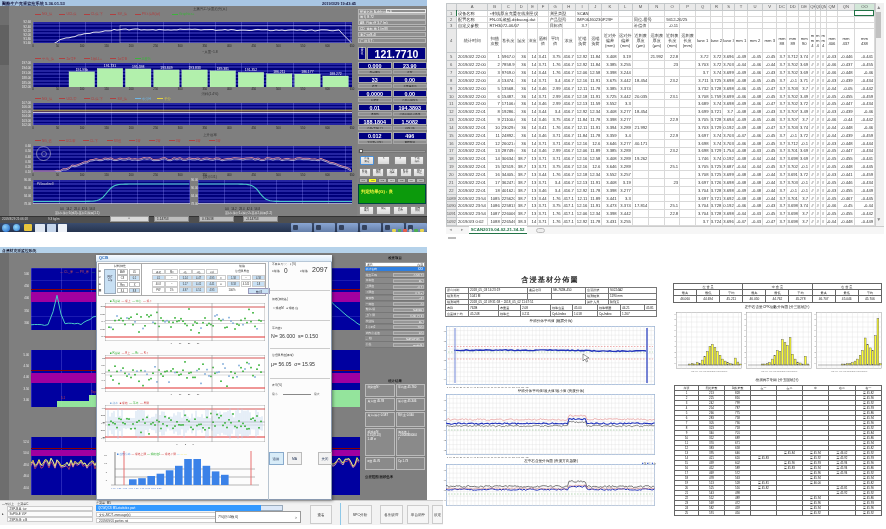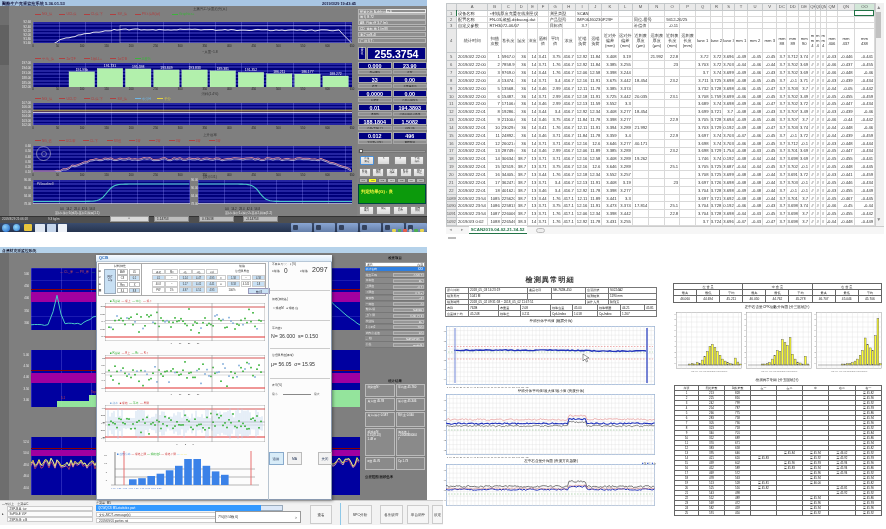--- a/index.html
+++ b/index.html
@@ -222,21 +222,21 @@
     <div style="position:absolute;left:182px;top:201.9px;width:16px;height:3.2px;font-size:2.8px;color:#e8e8e8;text-align:right">78.00</div>
     <div style="position:absolute;left:357px;top:5.5px;width:70px;height:214.5px;background:#828282"></div>
     <div style="position:absolute;left:358px;top:8.5px;width:68px;height:5.2px;background:#8f8f8f;border:0.4px solid #b5b5b5;font-size:3.2px;color:#fff;line-height:5.2px;padding-left:1px;white-space:nowrap;overflow:hidden">配置名称 A-debuang F</div>
     <div style="position:absolute;left:386px;top:9.2px;width:40px;height:3.8px;border:0.5px solid #e8e8e8"></div>
     <div style="position:absolute;left:358px;top:14.4px;width:68px;height:5.2px;background:#8f8f8f;border:0.4px solid #b5b5b5;font-size:3.2px;color:#fff;line-height:5.2px;padding-left:1px;white-space:nowrap;overflow:hidden">卷号 B 72</div>
     <div style="position:absolute;left:358px;top:20.3px;width:68px;height:5.2px;background:#8f8f8f;border:0.4px solid #b5b5b5;font-size:3.2px;color:#fff;line-height:5.2px;padding-left:1px;white-space:nowrap;overflow:hidden">AB_目标 值  3.7 (m)</div>
     <div style="position:absolute;left:358px;top:26.200000000000003px;width:68px;height:5.2px;background:#8f8f8f;border:0.4px solid #b5b5b5;font-size:3.2px;color:#fff;line-height:5.2px;padding-left:1px;white-space:nowrap;overflow:hidden">CD_首标 卷  1 (m/8)</div>
     <div style="position:absolute;left:358px;top:32.1px;width:68px;height:5.2px;background:#8f8f8f;border:0.4px solid #b5b5b5;font-size:3.2px;color:#fff;line-height:5.2px;padding-left:1px;white-space:nowrap;overflow:hidden">测定中(8.4)</div>
     <div style="position:absolute;left:358px;top:38.0px;width:68px;height:5.2px;background:#8f8f8f;border:0.4px solid #b5b5b5;font-size:3.2px;color:#fff;line-height:5.2px;padding-left:1px;white-space:nowrap;overflow:hidden">厂 批号T :</div>
     <div style="position:absolute;left:358px;top:46.5px;width:8px;height:13px;background:#000080;border:0.4px solid #aaa;font-size:2.6px;color:#fff;line-height:1.1;text-align:center">克<br>重<br>值</div>
-    <div style="position:absolute;left:367px;top:46.5px;width:59px;height:13px;background:#000080;border:0.4px solid #aaa;color:#fff;font-size:10.5px;font-weight:bold;text-align:center;line-height:12.5px;font-family:'Liberation Sans',sans-serif">255.3754</div>
+    <div style="position:absolute;left:367px;top:46.5px;width:59px;height:13px;background:#000080;border:0.4px solid #aaa;color:#fff;font-size:10.5px;font-weight:bold;text-align:center;line-height:12.5px;font-family:'Liberation Sans',sans-serif">121.7710</div>
     <div style="position:absolute;left:358px;top:61.5px;width:33.5px;height:7.6px;background:#000080;border:0.4px solid #aaa;color:#fff;font-size:5.4px;font-weight:bold;text-align:center;line-height:7.4px">0.000</div>
     <div style="position:absolute;left:358px;top:69.6px;width:33.5px;height:4.4px;background:#8f8f8f;border:0.4px solid #a5a5a5;color:#1a1a1a;font-size:2.7px;text-align:center;line-height:4.2px;white-space:nowrap;overflow:hidden">废品率%</div>
     <div style="position:absolute;left:393px;top:61.5px;width:33.5px;height:7.6px;background:#000080;border:0.4px solid #aaa;color:#fff;font-size:5.4px;font-weight:bold;text-align:center;line-height:7.4px">23.90</div>
     <div style="position:absolute;left:393px;top:69.6px;width:33.5px;height:4.4px;background:#8f8f8f;border:0.4px solid #a5a5a5;color:#1a1a1a;font-size:2.7px;text-align:center;line-height:4.2px;white-space:nowrap;overflow:hidden">速度</div>
     <div style="position:absolute;left:358px;top:75.6px;width:33.5px;height:7.6px;background:#000080;border:0.4px solid #aaa;color:#fff;font-size:5.4px;font-weight:bold;text-align:center;line-height:7.4px">33</div>
     <div style="position:absolute;left:358px;top:83.69999999999999px;width:33.5px;height:4.4px;background:#8f8f8f;border:0.4px solid #a5a5a5;color:#1a1a1a;font-size:2.7px;text-align:center;line-height:4.2px;white-space:nowrap;overflow:hidden">卷号</div>
     <div style="position:absolute;left:393px;top:75.6px;width:33.5px;height:7.6px;background:#000080;border:0.4px solid #aaa;color:#fff;font-size:5.4px;font-weight:bold;text-align:center;line-height:7.4px">0.00</div>
     <div style="position:absolute;left:393px;top:83.69999999999999px;width:33.5px;height:4.4px;background:#8f8f8f;border:0.4px solid #a5a5a5;color:#1a1a1a;font-size:2.7px;text-align:center;line-height:4.2px;white-space:nowrap;overflow:hidden">克重偏差%</div>
     <div style="position:absolute;left:358px;top:89.69999999999999px;width:33.5px;height:7.6px;background:#000080;border:0.4px solid #aaa;color:#fff;font-size:5.4px;font-weight:bold;text-align:center;line-height:7.4px">0.0000</div>
     <div style="position:absolute;left:358px;top:97.79999999999998px;width:33.5px;height:4.4px;background:#8f8f8f;border:0.4px solid #a5a5a5;color:#1a1a1a;font-size:2.7px;text-align:center;line-height:4.2px;white-space:nowrap;overflow:hidden">面密度</div>
@@ -1828,21 +1828,21 @@
     <div style="position:absolute;left:272px;top:353px;width:58px;height:4px;font-size:2.8px;color:#333">管理限界值(参考)</div>
     <div style="position:absolute;left:271px;top:361px;width:62px;height:8px;font-size:5.2px;color:#333">μ= 56.05&nbsp;&nbsp;σ= 15.95</div>
     <div style="position:absolute;left:270px;top:378px;width:60px;height:0.5px;background:#ccc"></div>
     <div style="position:absolute;left:272px;top:383px;width:50px;height:4px;font-size:2.8px;color:#333">表示(%)</div>
     <div style="position:absolute;left:272px;top:392px;width:10px;height:4px;font-size:2.8px;color:#555">最小</div>
     <div style="position:absolute;left:283px;top:394px;width:28px;height:0.7px;background:#888"></div>
     <div style="position:absolute;left:314px;top:392px;width:10px;height:4px;font-size:2.8px;color:#555">最大</div>
     <div style="position:absolute;left:268.5px;top:452px;width:15px;height:13px;background:#d8ecf8;border:0.5px solid #88aacc;font-size:3.4px;color:#235;text-align:center;line-height:13px">适用</div>
     <div style="position:absolute;left:287px;top:452px;width:15px;height:13px;background:#f2f2f2;border:0.5px solid #bbb;font-size:3.4px;color:#235;text-align:center;line-height:13px">MA</div>
     <div style="position:absolute;left:318px;top:452px;width:14px;height:13px;background:#f2f2f2;border:0.5px solid #bbb;font-size:3.4px;color:#235;text-align:center;line-height:13px">关闭</div>
-    <div style="position:absolute;left:460px;top:274.5px;width:180px;height:9px;font-size:7.2px;font-weight:bold;color:#333;text-align:center;letter-spacing:1px">檢測異常明細</div>
+    <div style="position:absolute;left:460px;top:274.5px;width:180px;height:9px;font-size:7.2px;font-weight:bold;color:#333;text-align:center;letter-spacing:1px">含浸基材分佈圖</div>
     <table style="border-collapse:collapse;table-layout:fixed;position:absolute;font-size:3.1px;color:#222;left:445px;top:287px;width:211px">
       <colgroup>
         <col style="width:23px">
         <col style="width:59px">
         <col style="width:24px">
         <col style="width:34px">
         <col style="width:23px">
         <col style="width:48px">
       </colgroup>
       <tbody>

